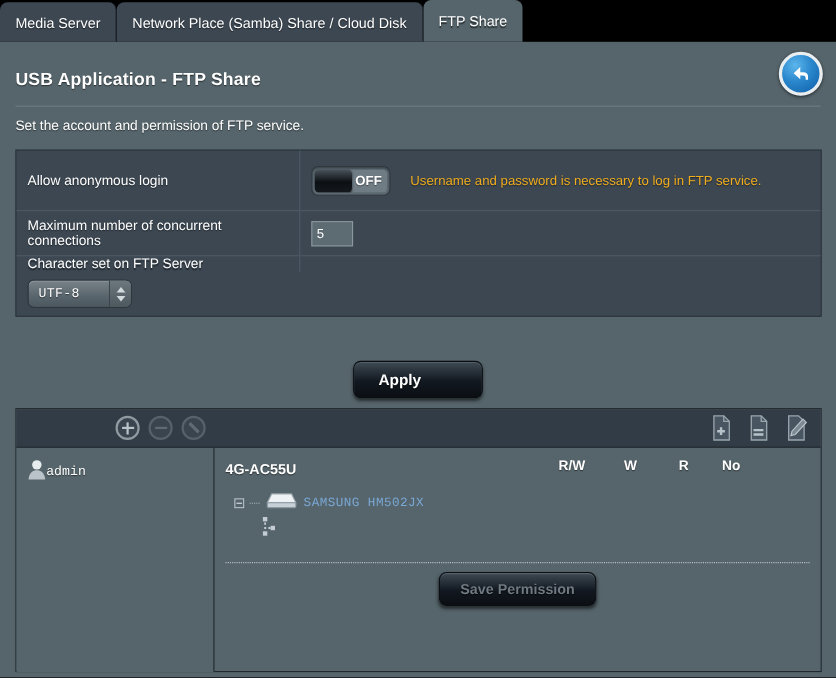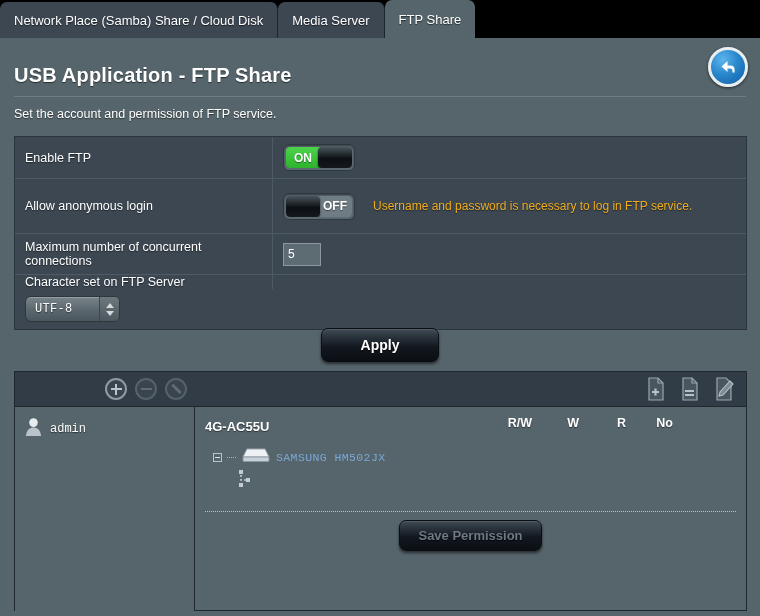--- a/index.html
+++ b/index.html
@@ -54,21 +54,21 @@
     position: absolute;
     top: 38px; left: 0;
     width: 760px; height: 578px;
     background: #56656b;
     box-sizing: border-box;
   }
 
   .page-title {
     position: absolute;
     top: 26px; left: 14px;
-    font-size: 20px;
+    font-size: 16px;
     font-weight: bold;
     color: #ffffff;
     text-shadow: 0 1px 1px rgba(0,0,0,.55);
     letter-spacing: .2px;
   }
 
   .back-btn {
     position: absolute;
     top: 9px; right: 12px;
     width: 40px; height: 40px;
@@ -265,21 +265,21 @@
   .btn-dark {
     min-width: 118px;
     padding: 8px 22px;
     border-radius: 7px;
     background: linear-gradient(#3e4a54, #121820 55%, #0b0f14);
     border: 1px solid #0a0e12;
     box-shadow: 0 2px 3px rgba(0,0,0,.55), inset 0 1px 0 rgba(255,255,255,.12);
     color: #ffffff;
     font-size: 14px;
     font-weight: bold;
-    text-align: center;
+    text-align: left;
     cursor: pointer;
     text-shadow: 0 1px 1px rgba(0,0,0,.8);
     box-sizing: border-box;
   }
   .btn-dark.muted { color: #6f7a82; font-size: 13px; padding: 7px 18px; }
 
   
   .panel {
     position: absolute;
     top: 333px; left: 14px;
@@ -341,21 +341,21 @@
   .user-list {
     width: 180px;
     border-right: 1px solid #20282e;
     box-sizing: border-box;
     padding: 8px 0 0 10px;
     background: #56656b;
   }
   .user-item {
     display: flex;
     align-items: center;
-    gap: 8px;
+    gap: 0;
     height: 28px;
     cursor: pointer;
   }
   .user-name {
     font-family: "Liberation Mono", monospace;
     font-size: 12px;
     color: #ffffff;
     text-shadow: 0 1px 1px rgba(0,0,0,.5);
   }
   .user-item.inactive .user-name { color: #c4ccd1; }
@@ -448,24 +448,24 @@
     justify-content: center;
   }
 </style>
 </head>
 <body>
 
 <div id="root">
 
   <div class="tabbar">
     <div class="tab">
-      <span>Network Place (Samba) Share / Cloud Disk</span>
+      <span>Media Server</span>
     </div>
     <div class="tab">
-      <span>Media Server</span>
+      <span>Network Place (Samba) Share / Cloud Disk</span>
     </div>
     <div class="tab active">
       <span>FTP Share</span>
     </div>
   </div>
 
   <div class="page">
 
     <div class="page-title">USB Application - FTP Share</div>
 
@@ -475,31 +475,20 @@
           <path d="M10.5 5 L4.5 10.5 L10.5 16 L10.5 12.6 L13 12.6 Q15.4 12.6 15.4 14.6 L15.4 16.6 L17.6 16.6 L17.6 13.8 Q17.6 9.6 13.2 9.6 L10.5 9.6 Z" fill="#ffffff"></path>
         </svg>
       </span>
     </div>
 
     <div class="title-rule"></div>
     <div class="page-desc">Set the account and permission of FTP service.</div>
 
     <div class="settings">
 
-      <div class="srow row-enable">
-        <div class="slabel">Enable FTP</div>
-        <div class="sval">
-          <div class="switch on">
-            <div class="track">
-              <div class="label-on">ON</div>
-              <div class="knob"></div>
-            </div>
-          </div>
-        </div>
-      </div>
 
       <div class="srow row-anon">
         <div class="slabel">Allow anonymous login</div>
         <div class="sval">
           <div class="switch off">
             <div class="track">
               <div class="label-off">OFF</div>
               <div class="knob"></div>
             </div>
           </div>

